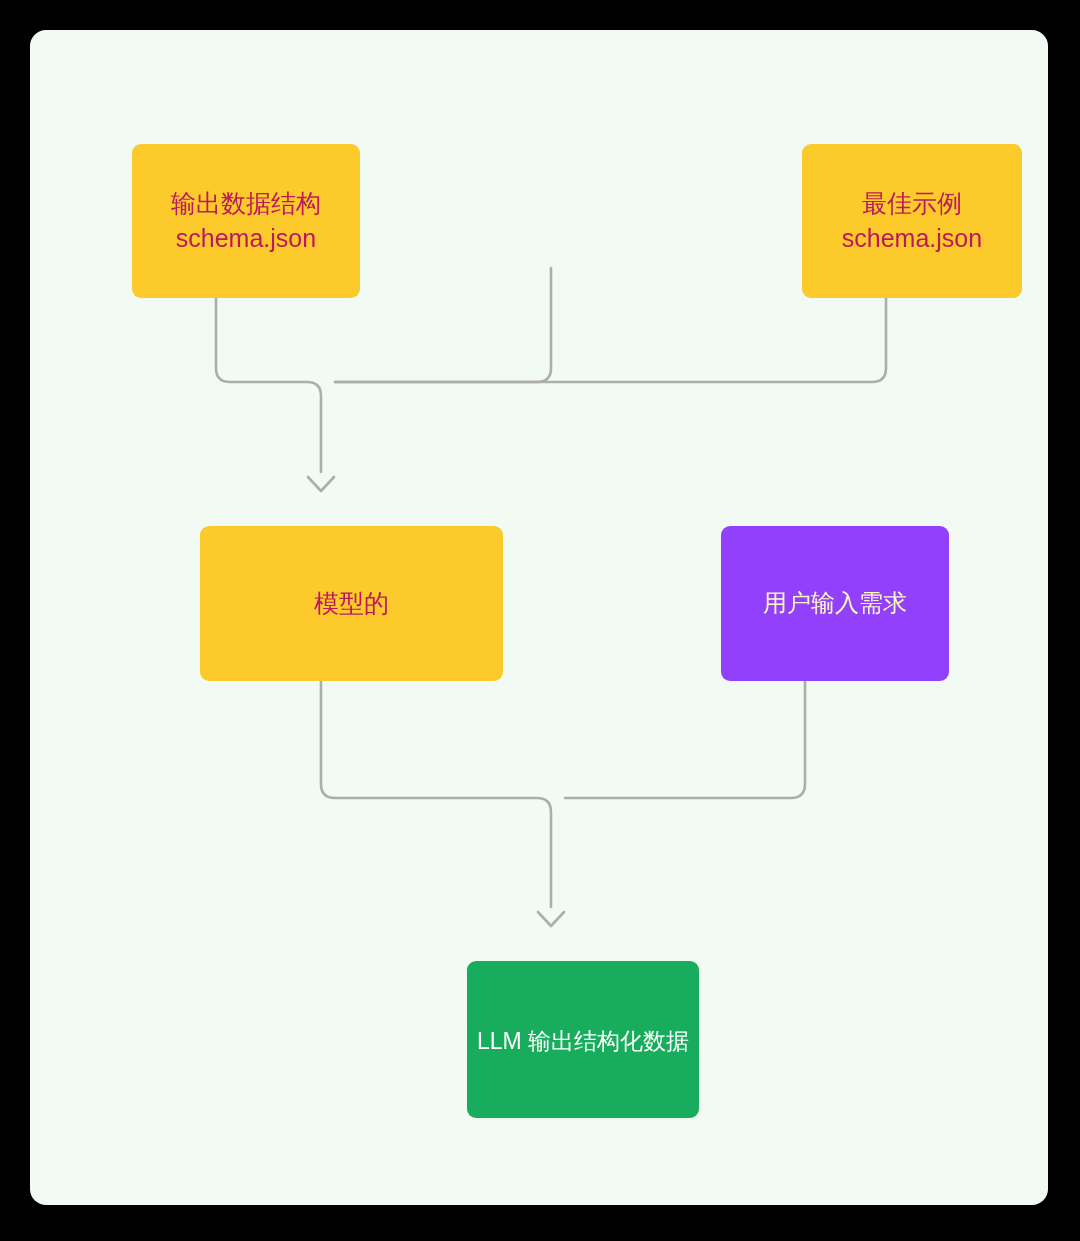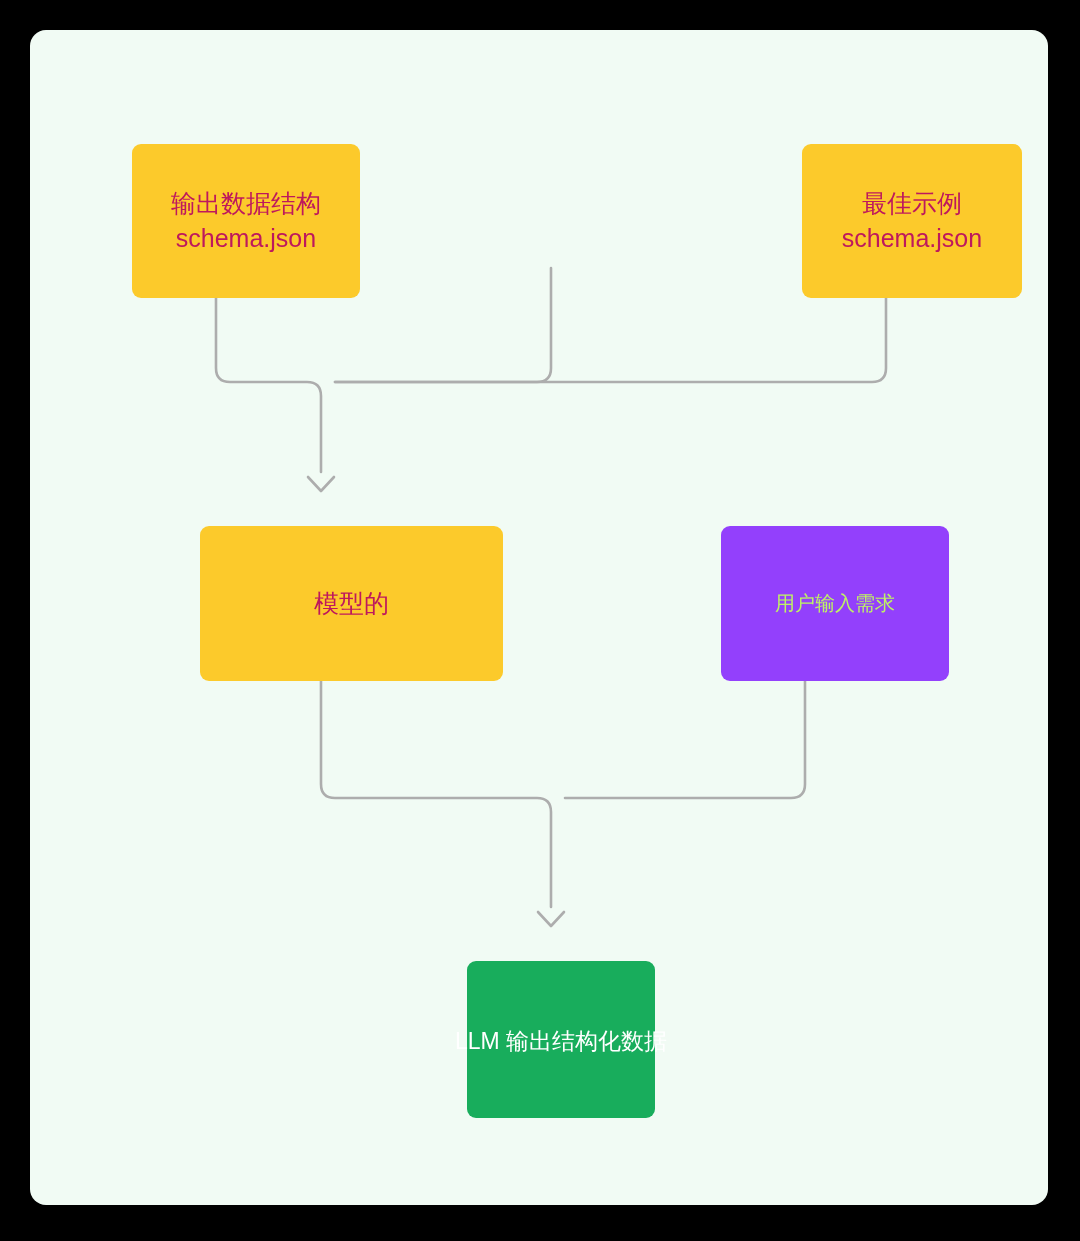--- a/index.html
+++ b/index.html
@@ -53,36 +53,36 @@
     display: block;
     white-space: nowrap;
   }
   .node-yellow {
     background: #FCCA2B;
     color: #be185d;
     font-size: 25px;
   }
   .node-purple {
     background: #9340FC;
-    color: #bef264;
-    font-size: 20px;
+    color: #fef9c3;
+    font-size: 24px;
   }
   .node-green {
     background: #18AD5C;
     color: #FFFFFF;
     font-size: 23px;
   }
 
   
   #node-schema        { left: 102px; top: 114px;  width: 228px; height: 154px; }
   #node-template      { left: 435px; top: 114px;  width: 230px; height: 154px; }
   #node-example       { left: 772px; top: 114px;  width: 220px; height: 154px; }
   #node-systemmessage { left: 170px; top: 496px;  width: 303px; height: 155px; }
   #node-userinput     { left: 691px; top: 496px;  width: 228px; height: 155px; }
-  #node-llmoutput     { left: 437px; top: 931px;  width: 188px; height: 157px; padding-top: 4px; }
+  #node-llmoutput     { left: 437px; top: 931px;  width: 232px; height: 157px; padding-top: 4px; }
 </style>
 </head>
 <body>
 
 <div id="stage">
 
   <div id="canvas">
 
     <svg id="edges" viewBox="0 0 1080 1241" width="1080" height="1241" style="left:-30px; top:-30px;" xmlns="http://www.w3.org/2000/svg">
       <g fill="none" stroke="#ADADAD" stroke-width="2.6" stroke-linecap="round" stroke-linejoin="round">

